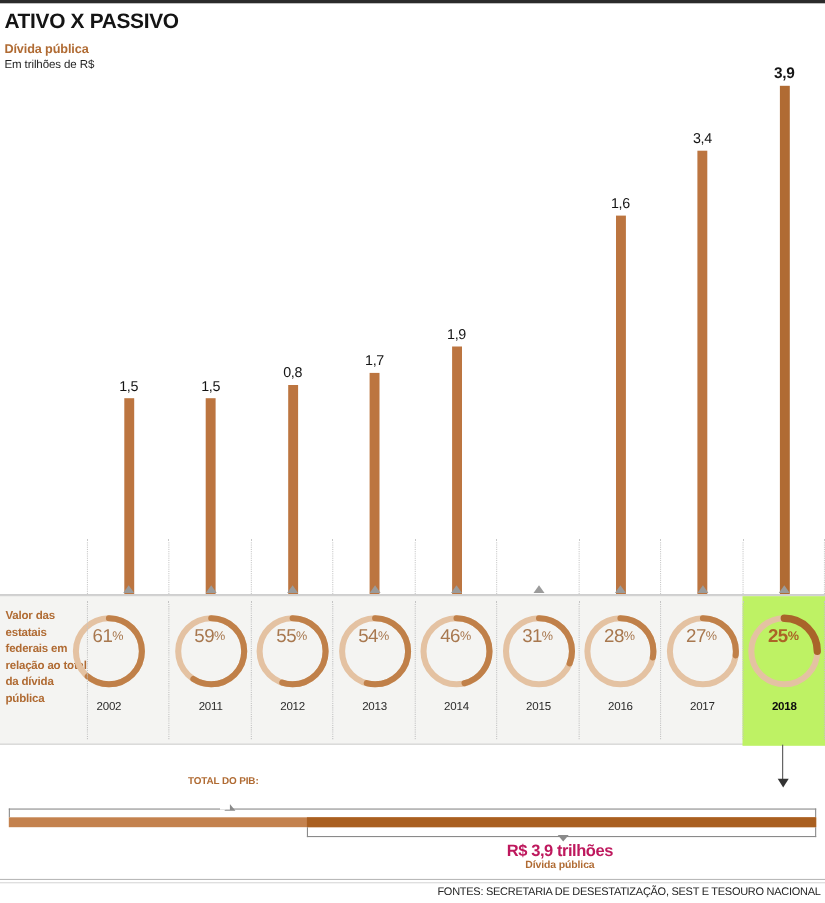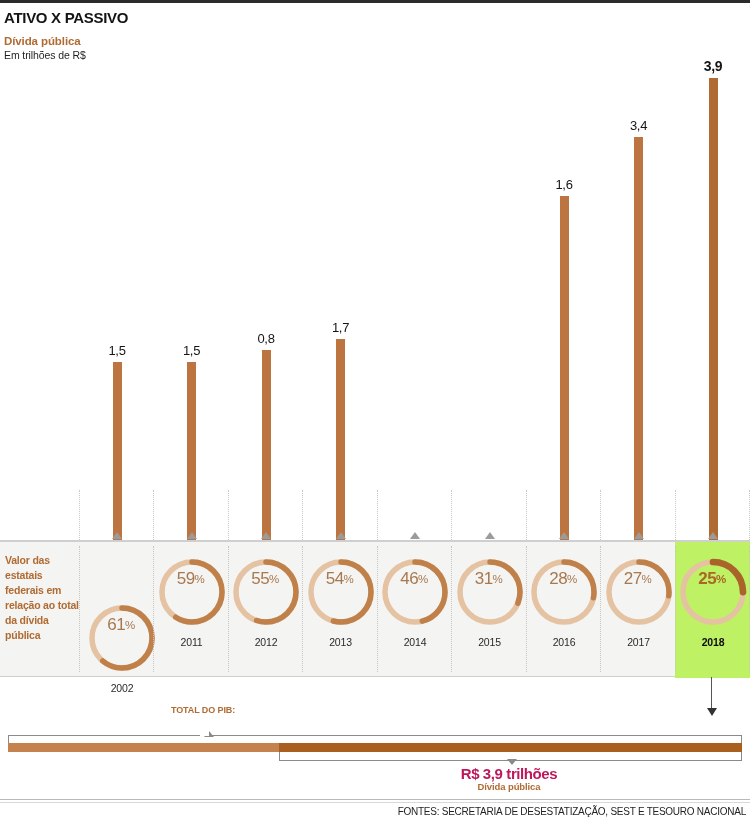--- a/index.html
+++ b/index.html
@@ -25,21 +25,21 @@
     position: absolute;
     left: 0; top: 0;
     width: 750px; height: 3px;
     background: #2b2b2b;
   }
 
   
   .header { position: absolute; left: 4px; top: 10px; }
 
   .title {
-    font-size: 15px;
+    font-size: 19px;
     font-weight: bold;
     letter-spacing: -0.3px;
     color: #141414;
     line-height: 1.05;
   }
 
   .sub-brown {
     margin-top: 9px;
     font-size: 11.5px;
     font-weight: bold;
@@ -409,20 +409,24 @@
         <div class="bar" style="height: 177.692px;"></div>
         <div class="bar-label" style="bottom: 181.692px;">1,5</div>
       </div>
       <div class="col" style="left: 228px;">
         <div class="bar" style="height: 189.538px;"></div>
         <div class="bar-label" style="bottom: 193.538px;">0,8</div>
       </div>
       <div class="col" style="left: 302.5px;">
         <div class="bar" style="height: 201.385px;"></div>
         <div class="bar-label" style="bottom: 205.385px;">1,7</div>
+      </div>
+      <div class="col" style="left: 377px;">
+        <div class="bar" style="height: 225.077px;"></div>
+        <div class="bar-label" style="bottom: 229.077px;">1,9</div>
       </div>
       <div class="col" style="left: 526px;">
         <div class="bar" style="height: 343.538px;"></div>
         <div class="bar-label" style="bottom: 347.538px;">1,6</div>
       </div>
       <div class="col" style="left: 600.5px;">
         <div class="bar" style="height: 402.769px;"></div>
         <div class="bar-label" style="bottom: 406.769px;">3,4</div>
       </div>
       <div class="col" style="left: 675px;">
@@ -477,21 +481,21 @@
         <div class="tri down"></div>
       </div>
       <div class="tri-wrap" style="left: 675px;">
         <div class="tri up"></div>
         <div class="tri down"></div>
       </div>
     </div>
 
   <div class="band">
     <div class="band-label">Valor das estatais federais em relação ao total da dívida pública</div>
-  <div class="dcol" style="left: 84px; margin-top: 46px;">
+  <div class="dcol" style="left: 61px;">
         <div class="donut">
           <svg width="74" height="74" viewBox="0 0 74 74">
             <circle cx="37" cy="37" r="30" fill="none" stroke="#e4c2a2" stroke-width="5.5"></circle>
             <circle cx="37" cy="37" r="30" fill="none" stroke="#c08049" stroke-width="5.5" stroke-linecap="round" stroke-dasharray="114.98 73.51" transform="rotate(-90 37 37)"></circle>
           </svg>
         </div>
         <div class="pct">
           <span>61</span>
           <span class="u">%</span>
         </div>

